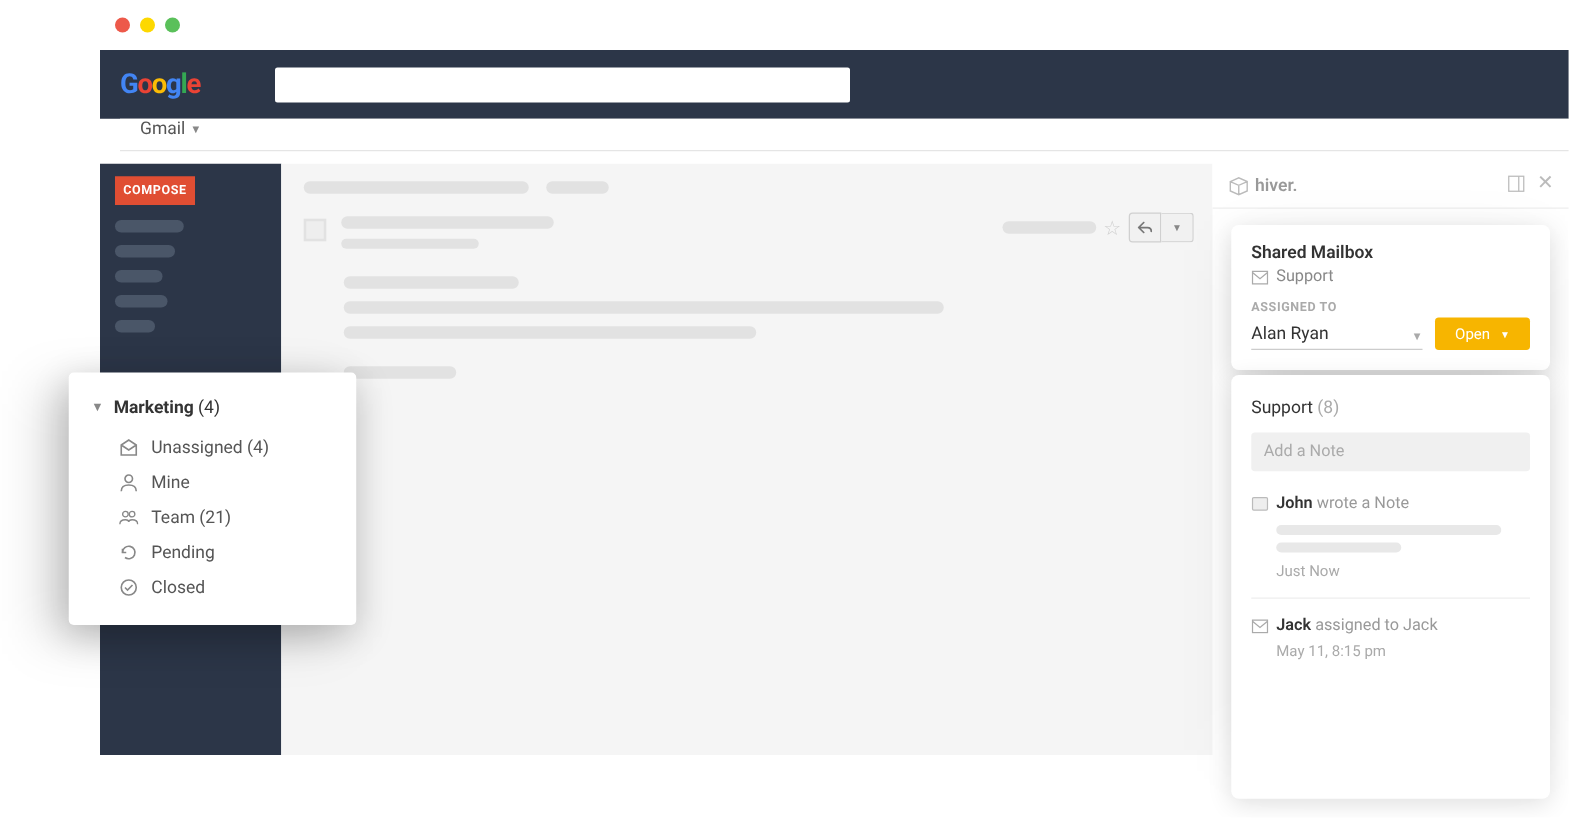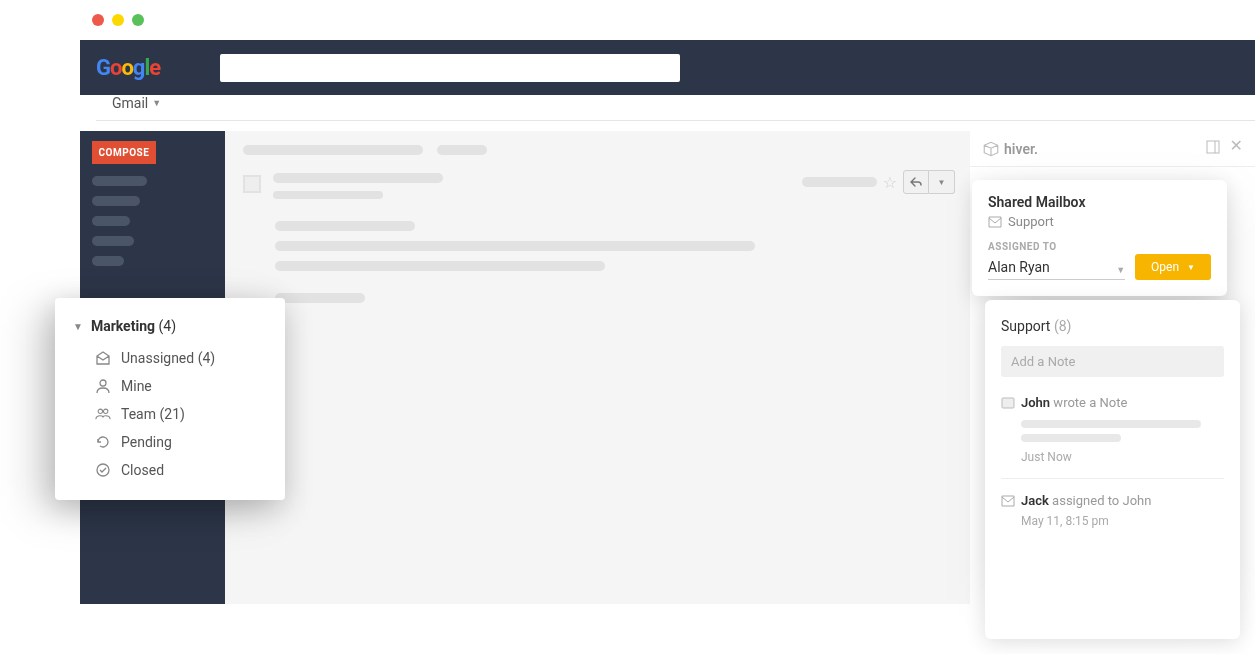--- a/index.html
+++ b/index.html
@@ -35,21 +35,21 @@
 .star-icon { color: #d0d0d0; font-size: 16px; }
 .reply-btns { display: flex; }
 .reply-btn { width: 26px; height: 24px; background: #f1f1f1; border: 1px solid #d0d0d0; display: flex; align-items: center; justify-content: center; color: #888; font-size: 11px; }
 .reply-btn:first-child { border-radius: 3px 0 0 3px; }
 .reply-btn:last-child { border-radius: 0 3px 3px 0; border-left: none; }
 
 .hiver-header { position: absolute; right: 0; top: 131px; width: 285px; height: 36px; background: #fff; border-bottom: 1px solid #eee; display: flex; align-items: center; padding: 0 12px; color: #999; }
 .hiver-logo { display: flex; align-items: center; gap: 4px; font-size: 14px; font-weight: 600; }
 .hiver-header-actions { margin-left: auto; display: flex; gap: 10px; color: #bbb; }
 
-.hiver-panel-1 { position: absolute; right: 28px; top: 180px; width: 255px; background: #fff; border-radius: 6px; box-shadow: 0 4px 20px rgba(0,0,0,0.12); padding: 14px 16px 16px; z-index: 10; }
+.hiver-panel-1 { position: absolute; right: 15px; top: 180px; width: 255px; background: #fff; border-radius: 6px; box-shadow: 0 4px 20px rgba(0,0,0,0.12); padding: 14px 16px 16px; z-index: 10; }
 .hp-title { font-size: 14px; font-weight: 600; color: #333; margin-bottom: 4px; }
 .hp-sub { font-size: 13px; color: #888; display: flex; align-items: center; gap: 6px; margin-bottom: 12px; }
 .hp-label { font-size: 10px; font-weight: 700; letter-spacing: 0.5px; color: #aaa; margin-bottom: 2px; }
 .hp-assign-row { display: flex; align-items: flex-end; gap: 10px; }
 .hp-select { flex: 1; border-bottom: 1px solid #ccc; padding-bottom: 4px; display: flex; justify-content: space-between; align-items: flex-end; font-size: 14px; color: #333; cursor: pointer; }
 .hp-open-btn { background: #F7B500; color: #fff; font-size: 12px; padding: 6px 16px; border-radius: 3px; display: flex; align-items: center; gap: 8px; cursor: pointer; }
 
 .hiver-panel-2 { position: absolute; right: 15px; top: 300px; width: 255px; bottom: 15px; background: #fff; border-radius: 6px; box-shadow: 0 4px 20px rgba(0,0,0,0.12); padding: 18px 16px; z-index: 10; }
 .activity-title { font-size: 14px; color: #333; margin-bottom: 12px; }
 .activity-title .cnt { color: #aaa; }
@@ -200,21 +200,21 @@
       <div class="ph" style="width:100px"></div>
     </div>
     <div class="ai-time">Just Now</div>
   </div>
 
   <div class="activity-item">
     <div class="ai-line">
       <svg width="14" height="12" viewBox="0 0 14 12">
           <path d="M1 2 L7 7 L13 2 M1 1 H13 V11 H1 Z" stroke="#aaa" fill="none"></path>
         </svg>
-      <span><b>Jack</b> <span>assigned to John</span></span>
+      <span><b>Jack</b> <span>assigned to Jack</span></span>
     </div>
     <div class="ai-time" style="margin-top:6px">May 11, 8:15 pm</div>
   </div>
 </div>
 
 <div class="mailbox-popup">
   <div class="mb-header">
     <span style="color:#888;font-size:10px">▼</span>
     <span><b>Marketing</b> <span>(4)</span></span>
   </div>

